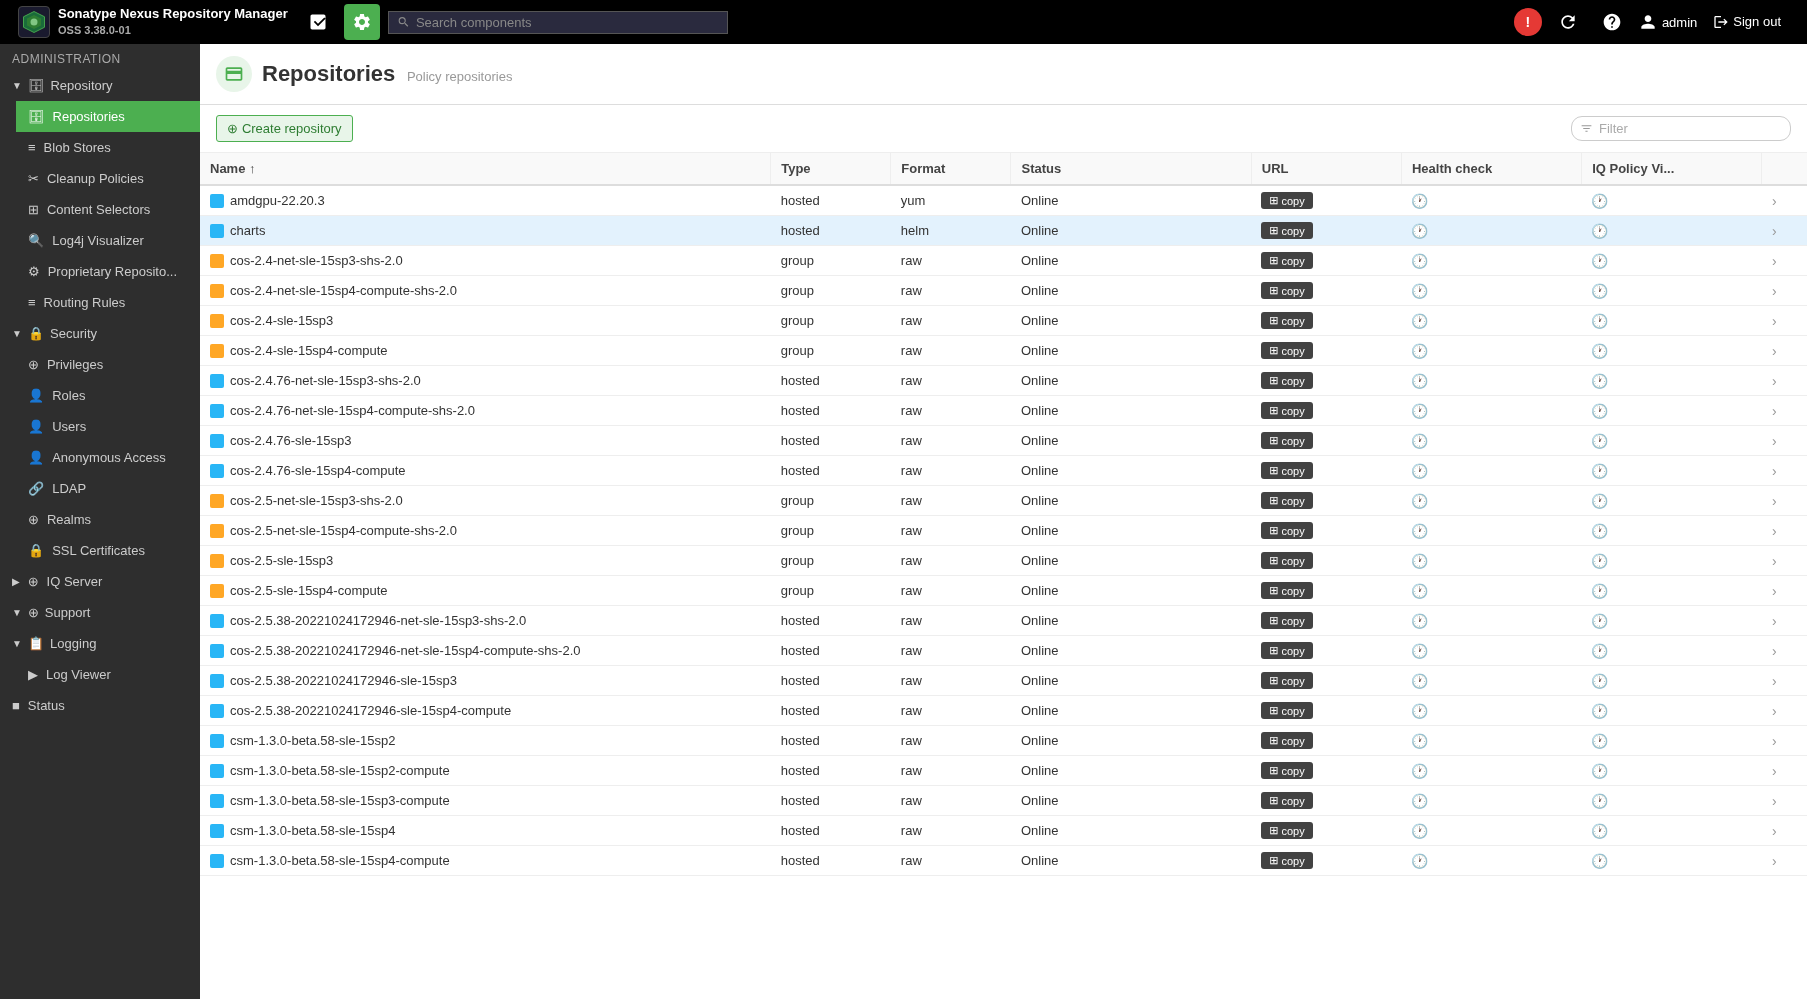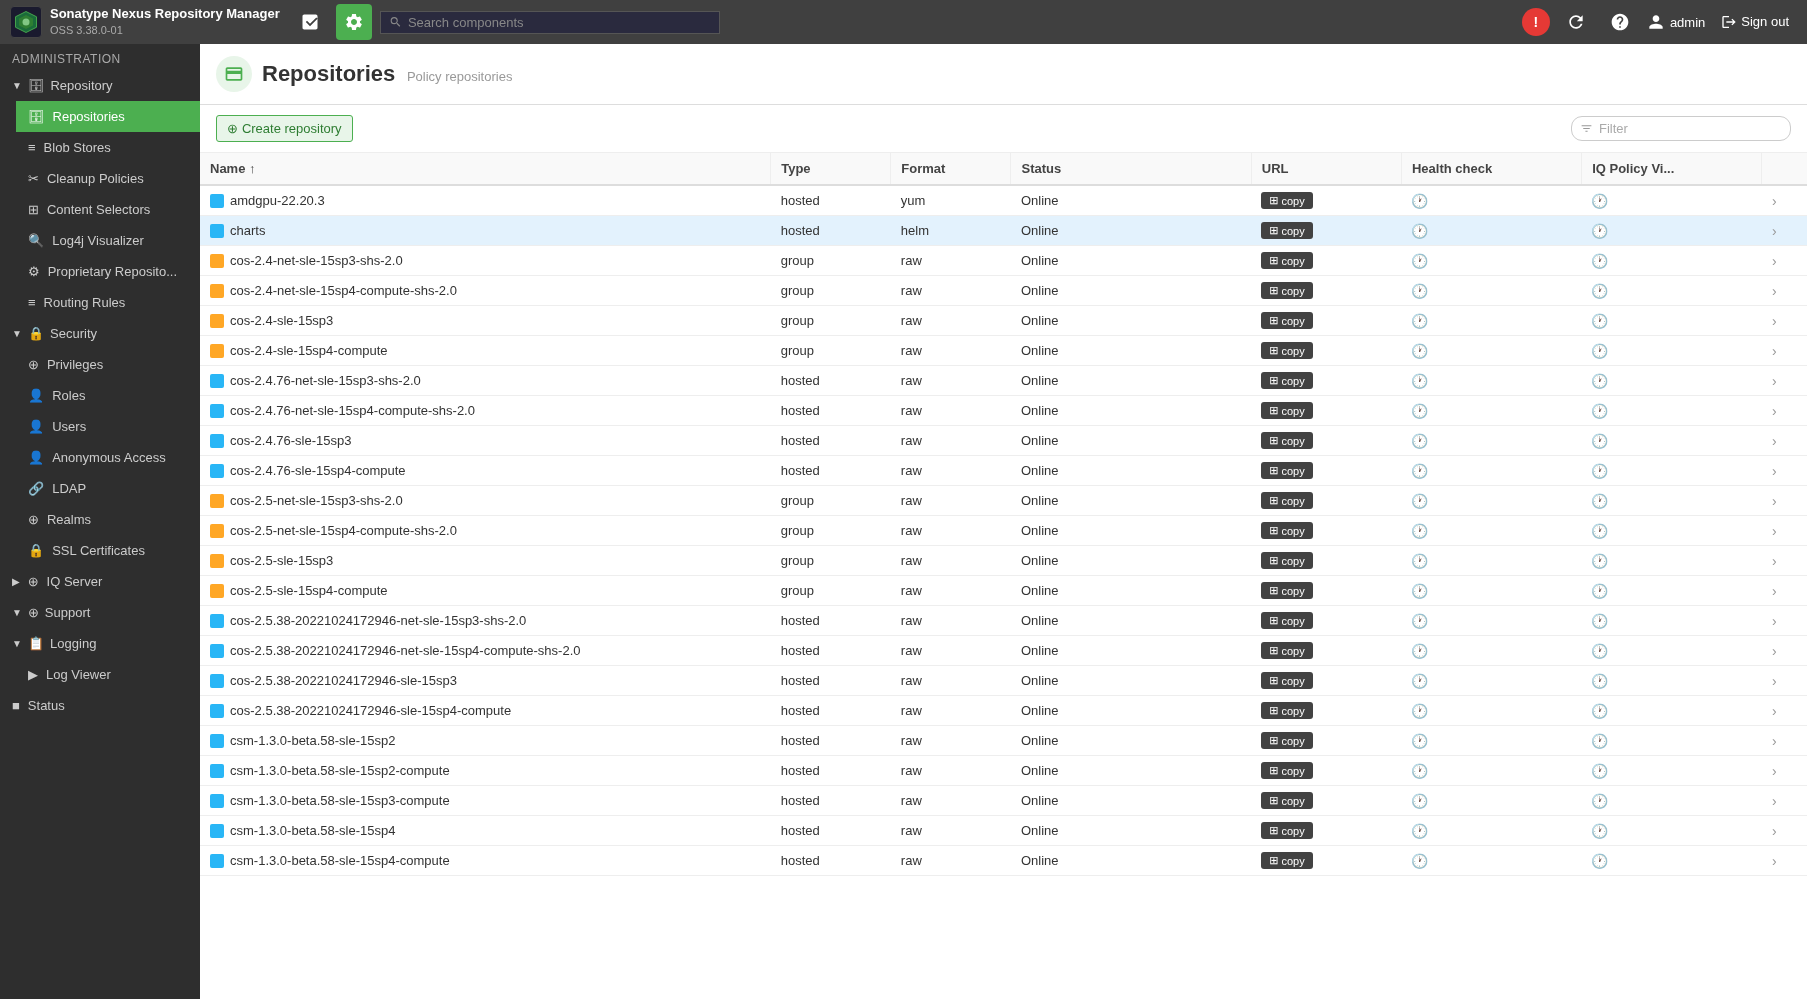--- a/index.html
+++ b/index.html
@@ -1,45 +1,45 @@
 <!DOCTYPE html>
 <html><head>
   <meta charset="utf-8">
   <style>
     * { box-sizing: border-box; margin: 0; padding: 0; }
     body { font-family: Arial, sans-serif; font-size: 13px; background: #f5f5f5; display: flex; flex-direction: column; height: 100vh; overflow: hidden; }
 
     
     .topbar {
-      background: #404040;
+      background: #000000;
       color: #fff;
       display: flex;
       align-items: center;
       height: 44px;
-      padding: 0 10px;
+      padding: 0 18px;
       flex-shrink: 0;
       gap: 8px;
     }
     .topbar-logo {
       display: flex;
       align-items: center;
       gap: 8px;
       margin-right: 4px;
     }
     .topbar-logo-icon {
       width: 32px;
       height: 32px;
       background: #1a1a2e;
       border: 1px solid #444;
       border-radius: 4px;
       display: flex; align-items: center; justify-content: center;
     }
     .topbar-title { font-size: 12px; line-height: 1.3; }
     .topbar-title .app-name { font-weight: bold; font-size: 13px; }
-    .topbar-title .app-version { font-size: 11px; color: #aaa; }
+    .topbar-title .app-version { font-size: 11px; color: #aaa; font-weight: bold; }
 
     .topbar-icon-btn {
       width: 36px; height: 36px;
       display: flex; align-items: center; justify-content: center;
       border-radius: 4px;
       cursor: pointer;
       position: relative;
     }
     .topbar-icon-btn.active { background: #4caf50; }
     .topbar-icon-btn svg { width: 20px; height: 20px; fill: white; }

